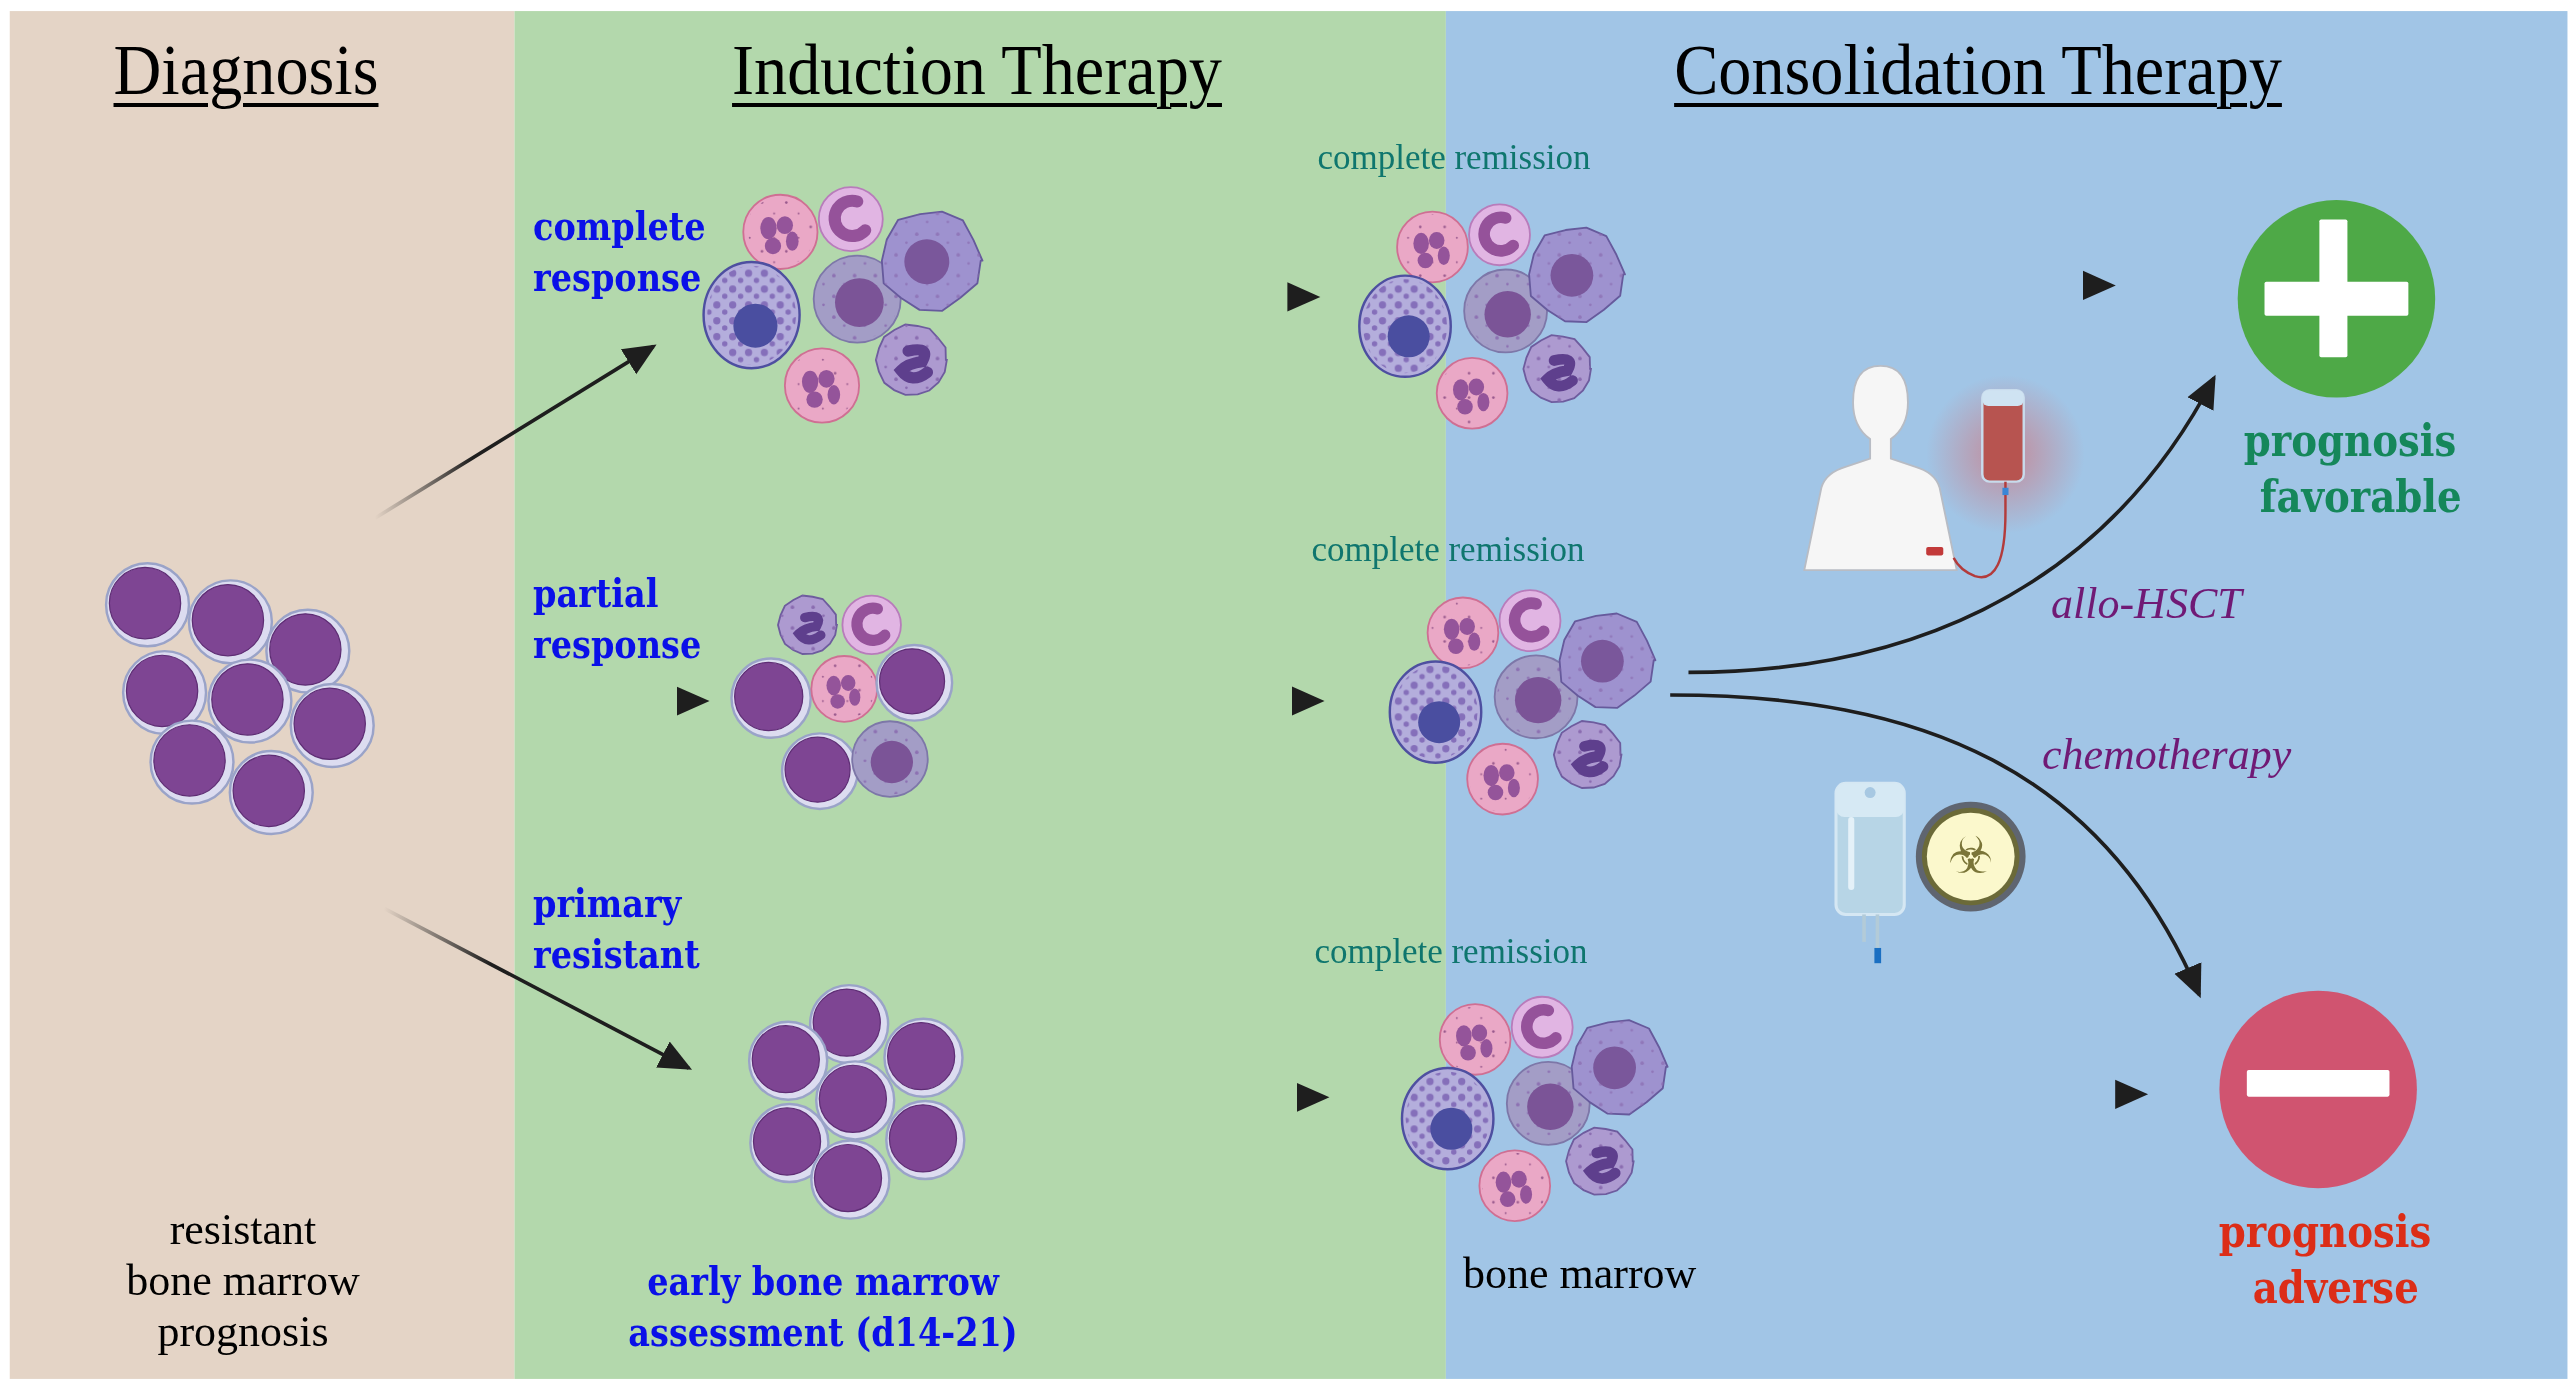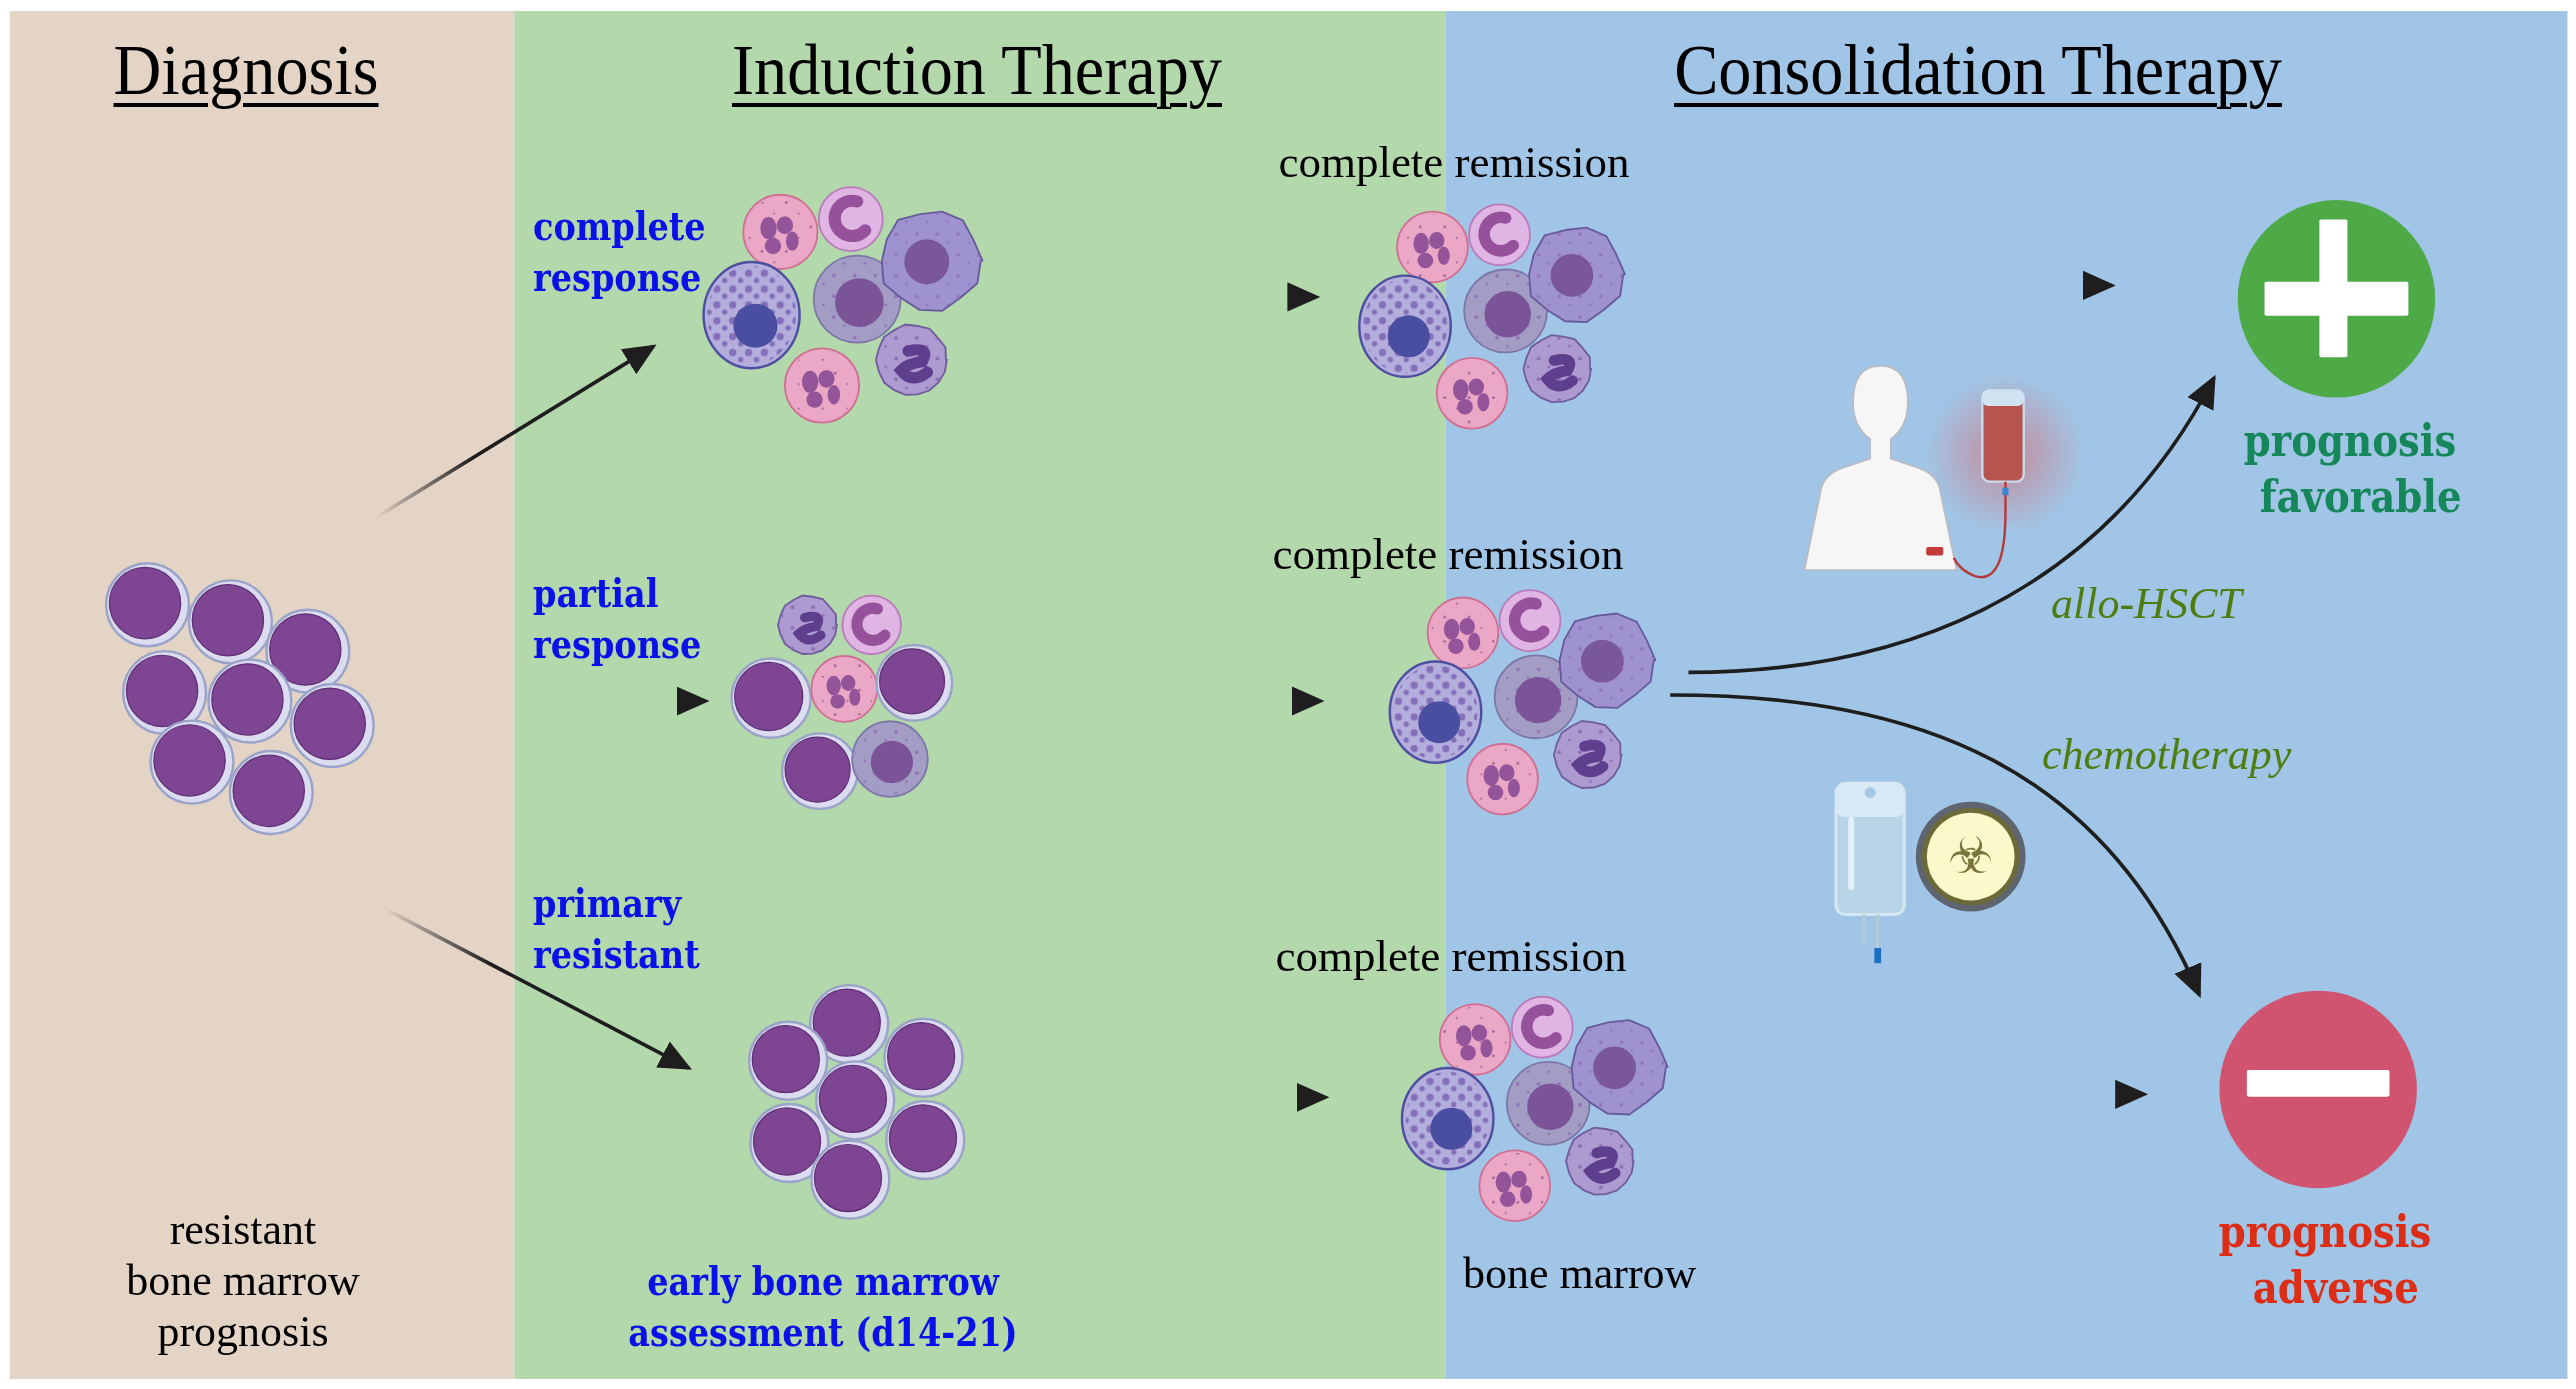--- a/index.html
+++ b/index.html
@@ -3,22 +3,22 @@
 <meta charset="utf-8">
 <style>
   html, body { margin: 0; padding: 0; background: #ffffff; }
   body { width: 2576px; height: 1390px; overflow: hidden; position: relative; font-family: "DejaVu Serif", "Liberation Serif", serif; }
   #stage { position: absolute; left: 0; top: 0; width: 2576px; height: 1390px; }
   .txt { position: absolute; white-space: nowrap; line-height: 1.0; }
   .heading { font-family: "Liberation Serif", serif; font-size: 72px; color: #000; text-decoration: underline; text-decoration-thickness: 4.3px; text-underline-offset: 8.5px; transform: translateX(-50%) scaleX(0.92); }
   .blue-label { font-family: "DejaVu Serif", serif; font-weight: bold; font-size: 39px; color: #0a10e8; line-height: 51px; transform: scaleX(0.86); transform-origin: left top; }
   .blue-bottom { font-family: "DejaVu Serif", serif; font-weight: bold; font-size: 39px; color: #0a10e8; line-height: 51px; text-align: center; transform: translateX(-50%) scaleX(0.86); }
   .black-label { font-family: "Liberation Serif", serif; font-size: 44px; color: #000; line-height: 51px; }
-  .remission { font-family: "Liberation Serif", serif; font-size: 45px; color: #000000; transform: translateX(-50%); }
-  .italic { font-family: "Liberation Serif", serif; font-style: italic; font-size: 44px; color: #4d7c0f; }
+  .remission { font-family: "Liberation Serif", serif; font-size: 35px; color: #0f766e; transform: translateX(-50%); }
+  .italic { font-family: "Liberation Serif", serif; font-style: italic; font-size: 44px; color: #701a75; }
   .prog { font-family: "DejaVu Serif", serif; font-weight: bold; font-size: 44px; line-height: 56px; text-align: center; transform: translateX(-50%) scaleX(0.88); }
   .centered { text-align: center; transform: translateX(-50%); }
 </style>
 </head>
 <body>
 
 <div id="stage">
 
   <svg id="art" width="2576" height="1390" viewBox="0 0 4226 2280" xmlns="http://www.w3.org/2000/svg" style="position:absolute;left:0;top:0">
     <defs>

